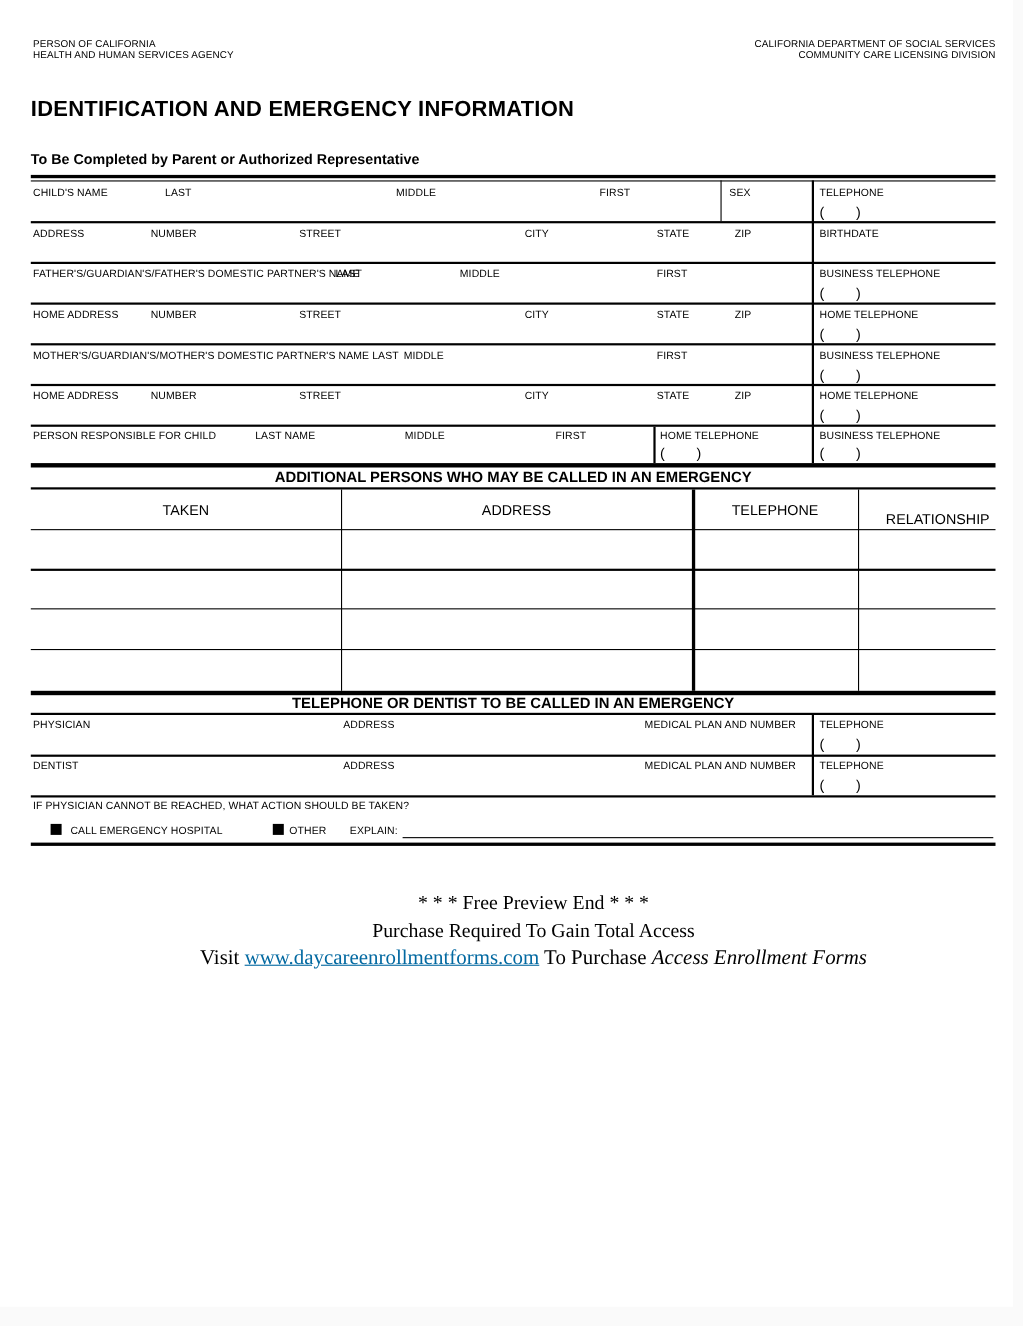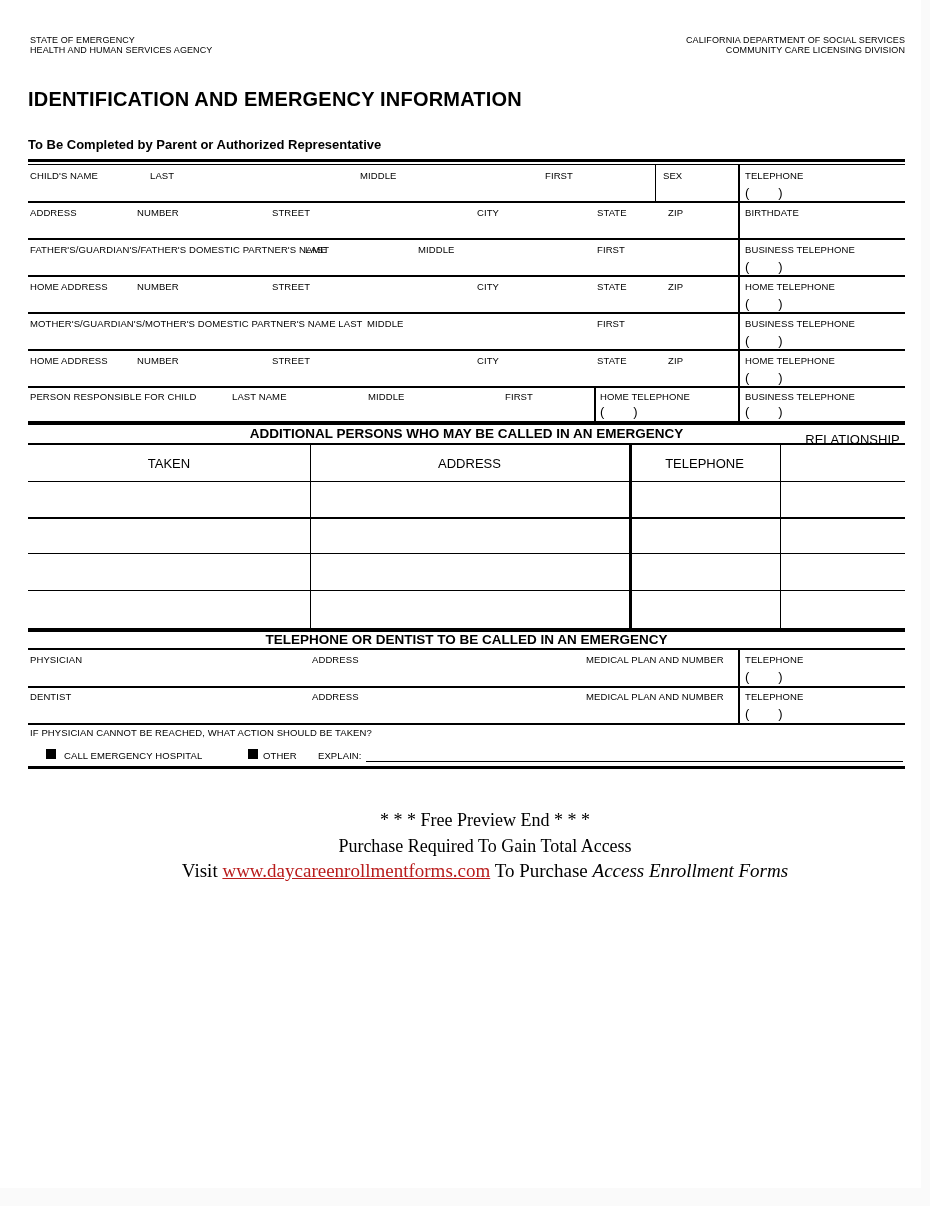--- a/index.html
+++ b/index.html
@@ -16,31 +16,31 @@
   .vl { position:absolute; background:#000; }
   .sec { position:absolute; left:28px; width:877px; text-align:center; font-weight:bold; font-size:13.5px; }
   .th { position:absolute; font-size:13px; text-align:center; white-space:nowrap; }
   .erow { position:absolute; left:28px; width:877px; }
   .cbx { position:absolute; width:10px; height:10px; background:#000; }
   .uline { position:absolute; height:1px; background:#000; }
   .serif { position:absolute; left:40px; width:890px; text-align:center;
            font-family:"Liberation Serif","DejaVu Serif",serif; white-space:nowrap; }
   .s18 { font-size:18px; }
   .s19 { font-size:19px; }
-  a.plink { color:#b91c1c; text-decoration:underline; }
+  a.plink { color:#0369a1; text-decoration:underline; }
   .it { font-style:italic; }
   .strip { position:absolute; background:#fafafa; }
 </style>
 </head>
 <body>
 
 <div class="page">
 
   <div class="hdr" style="left:30px;top:35px;">
-    <div>STATE OF EMERGENCY</div>
+    <div>PERSON OF CALIFORNIA</div>
     <div>HEALTH AND HUMAN SERVICES AGENCY</div>
   </div>
   <div class="hdr right" style="right:25px;top:35px;">
     <div>CALIFORNIA DEPARTMENT OF SOCIAL SERVICES</div>
     <div>COMMUNITY CARE LICENSING DIVISION</div>
   </div>
 
   <div class="t1" style="top:88px;">IDENTIFICATION AND EMERGENCY INFORMATION</div>
   <div class="sub" style="top:137px;">To Be Completed by Parent or Authorized Representative</div>
 
@@ -113,21 +113,21 @@
 
   <div class="vl" style="left:738px;top:164px;width:2px;height:257px;"></div>
 
   <div class="hl" style="left:28px;top:421px;width:877px;height:4px;"></div>
   <div class="sec" style="top:426px;">ADDITIONAL PERSONS WHO MAY BE CALLED IN AN EMERGENCY</div>
   <div class="hl" style="left:28px;top:443px;width:877px;height:2px;"></div>
 
   <span class="th" style="left:28px;top:456px;width:282px;">TAKEN</span>
   <span class="th" style="left:310px;top:456px;width:319px;">ADDRESS</span>
   <span class="th" style="left:629px;top:456px;width:151px;">TELEPHONE</span>
-  <span class="th" style="left:780px;top:432px;width:125px;padding-left:20px;">RELATIONSHIP</span>
+  <span class="th" style="left:780px;top:464px;width:125px;padding-left:20px;">RELATIONSHIP</span>
 
   <div class="vl" style="left:310px;top:445px;width:1px;height:183px;"></div>
   <div class="vl" style="left:629px;top:445px;width:3px;height:183px;"></div>
   <div class="vl" style="left:780px;top:445px;width:1px;height:183px;"></div>
 
   <div class="hl" style="left:28px;top:481px;width:877px;height:1px;"></div>
   <div class="erow" style="top:482px;height:35px;"></div>
   <div class="hl" style="left:28px;top:517px;width:877px;height:2px;"></div>
   <div class="erow" style="top:519px;height:34px;"></div>
   <div class="hl" style="left:28px;top:553px;width:877px;height:1px;"></div>

